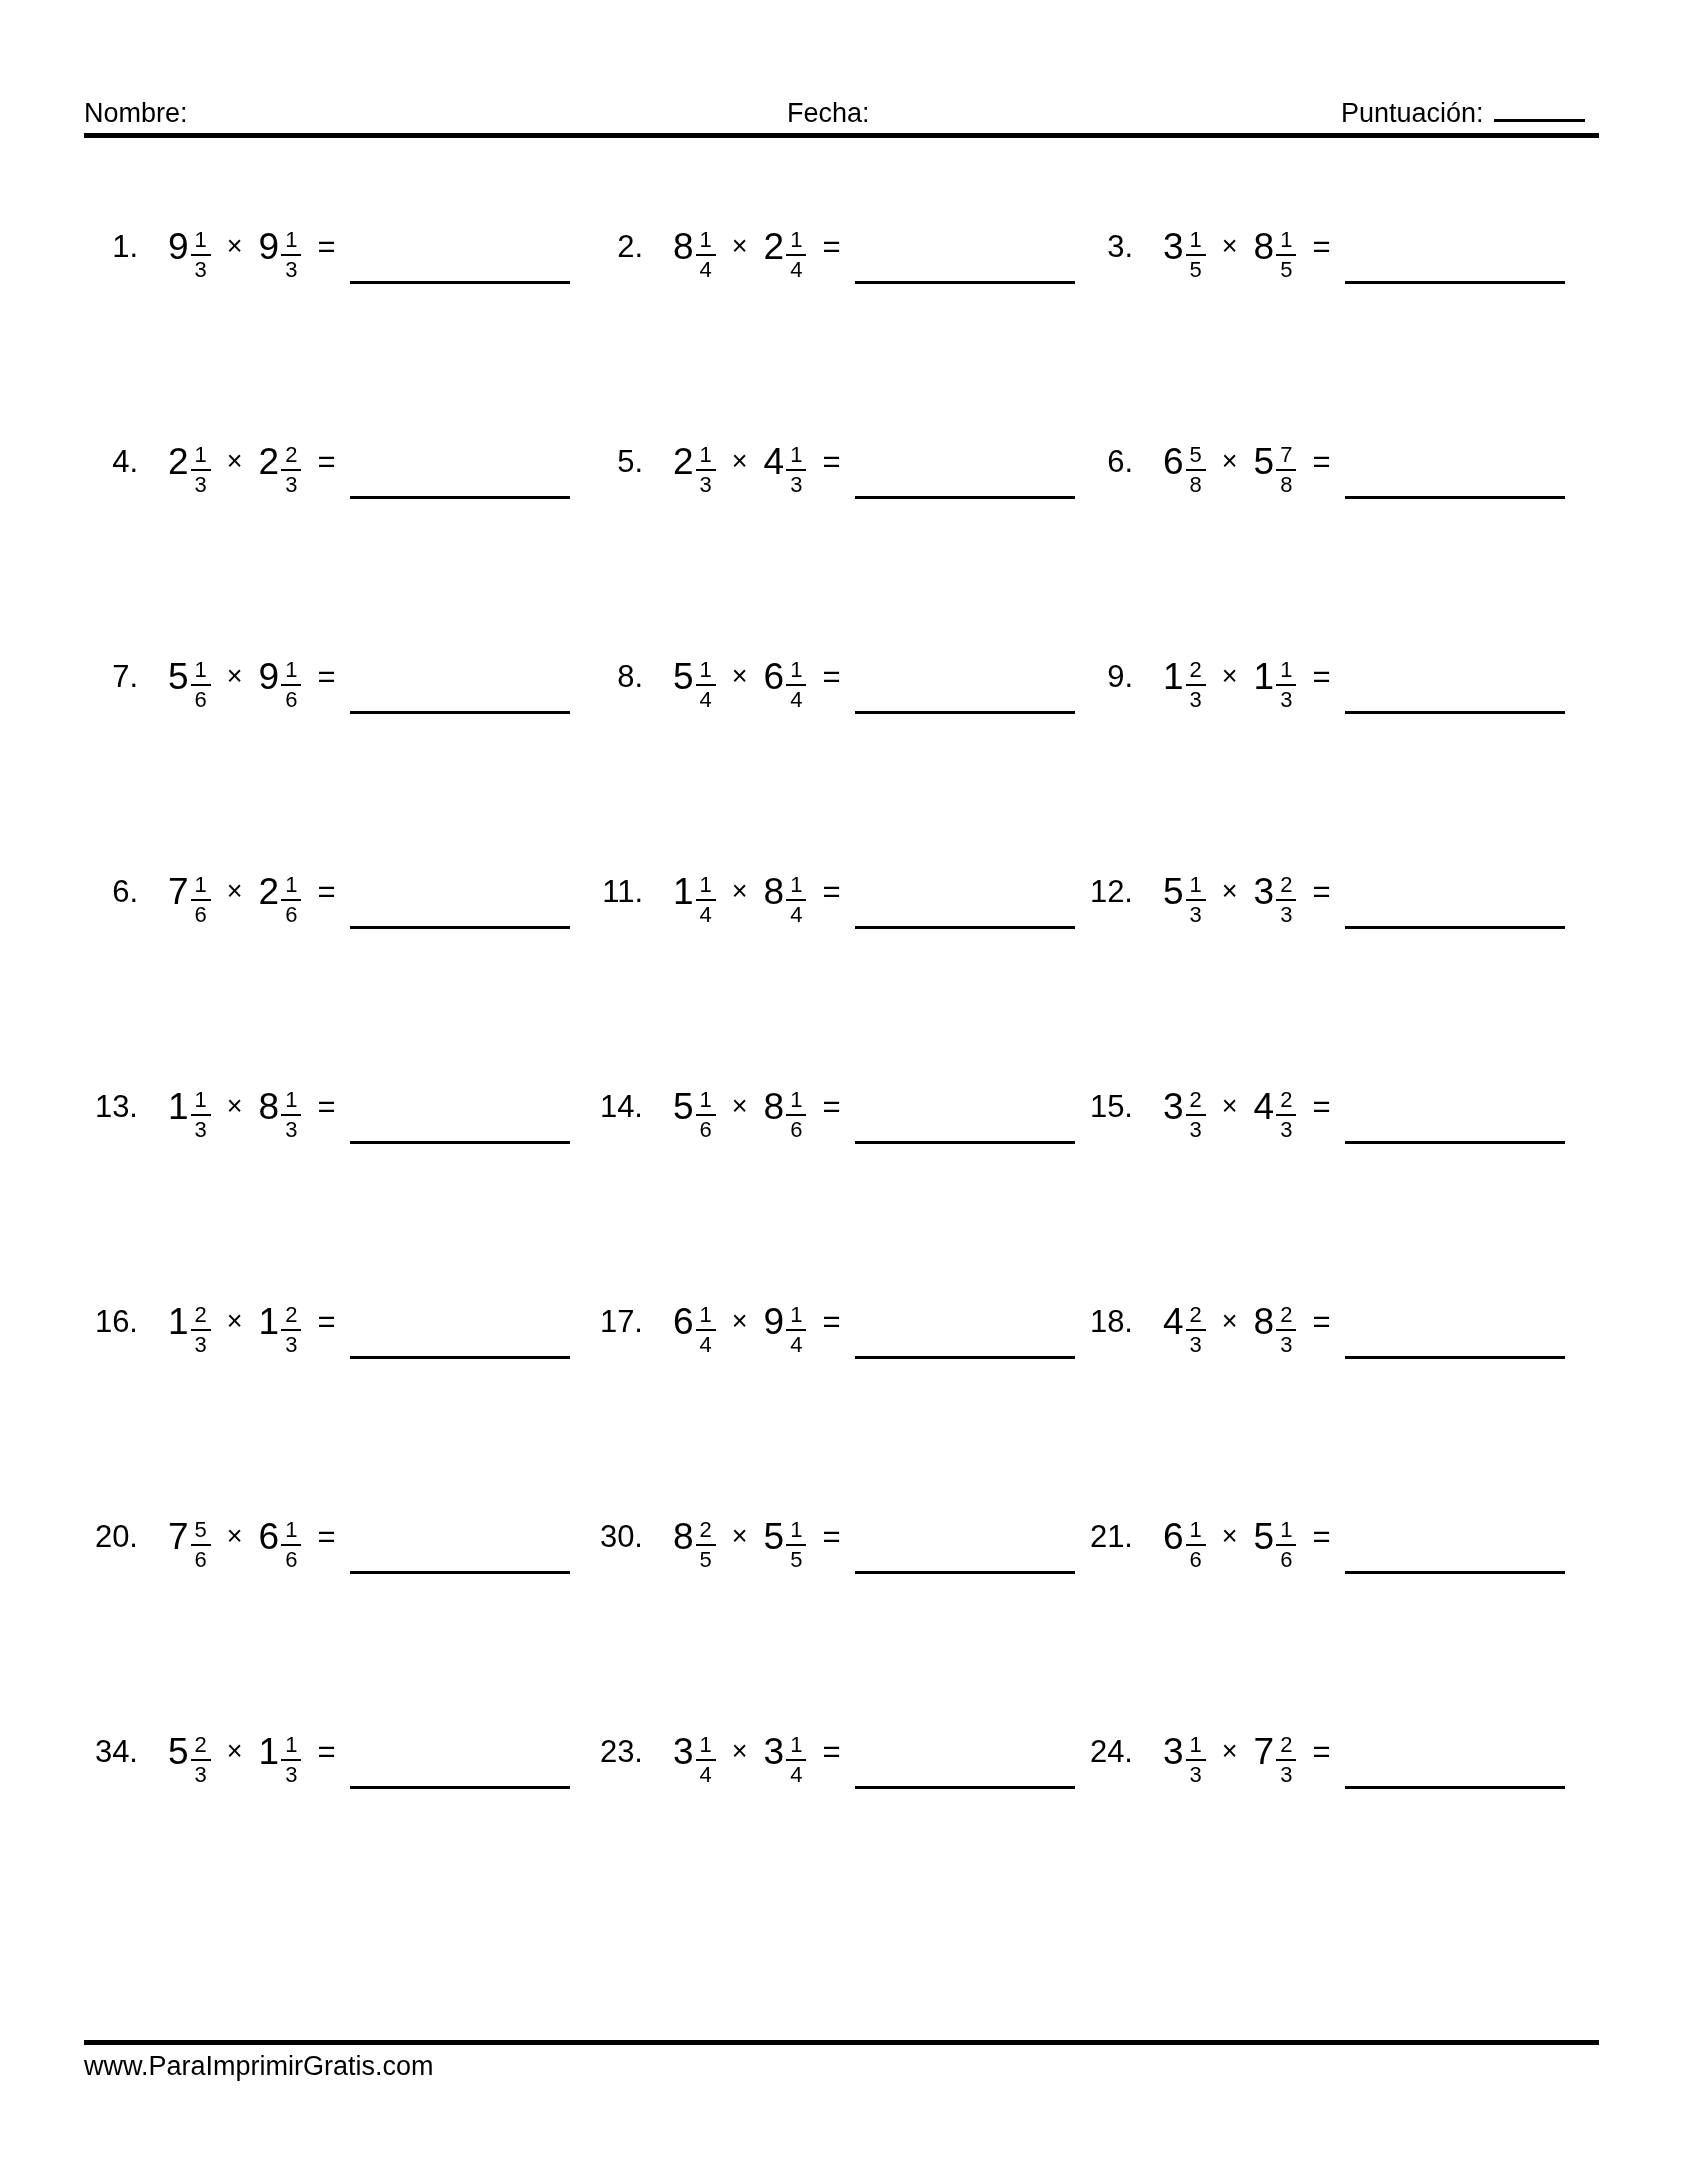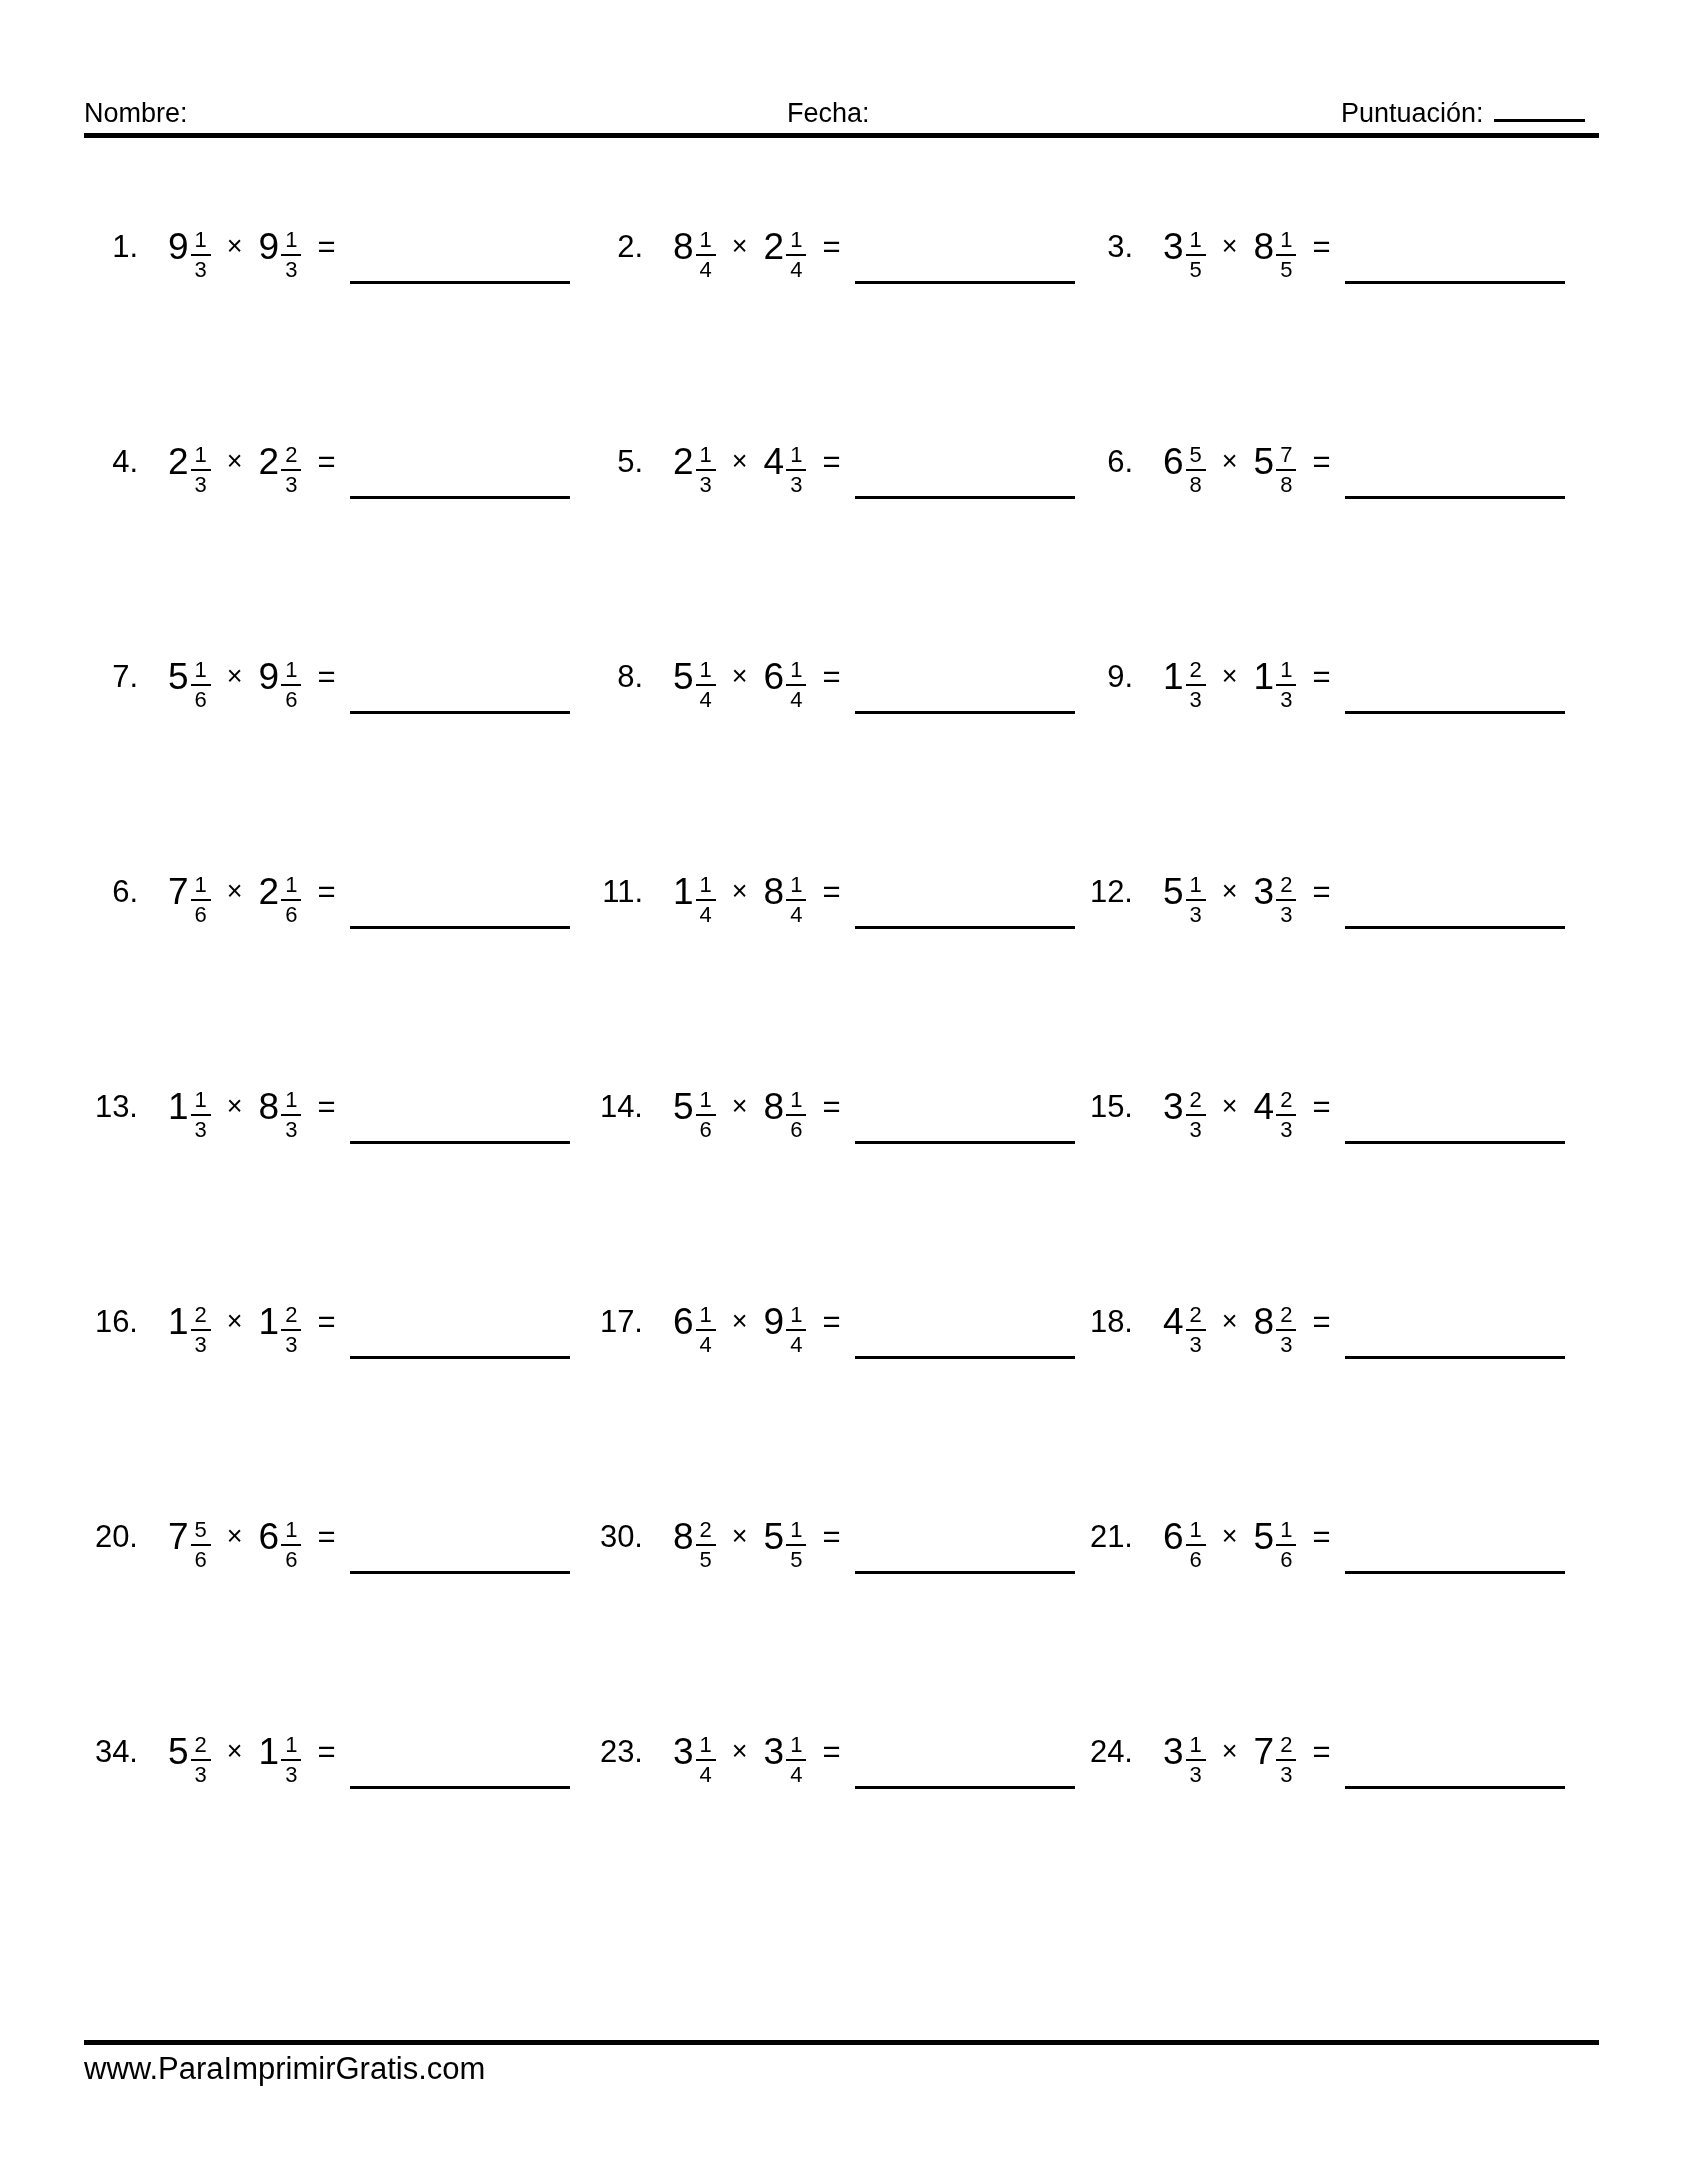--- a/index.html
+++ b/index.html
@@ -97,21 +97,21 @@
     height: 5px;
     background: #000;
   }
   .footer-text {
     position: absolute;
     top: 2051px;
     left: 84px;
     width: 1515px;
     display: flex;
     justify-content: space-between;
-    font-size: 31px;
+    font-size: 27px;
   }
 </style>
 </head>
 <body>
 
 <div class="header">
   <span class="label label-name">Nombre:</span>
   <span class="label label-date">Fecha:</span>
   <span class="label label-score">
     <span>Puntuación:</span><span class="score-blank"></span>

